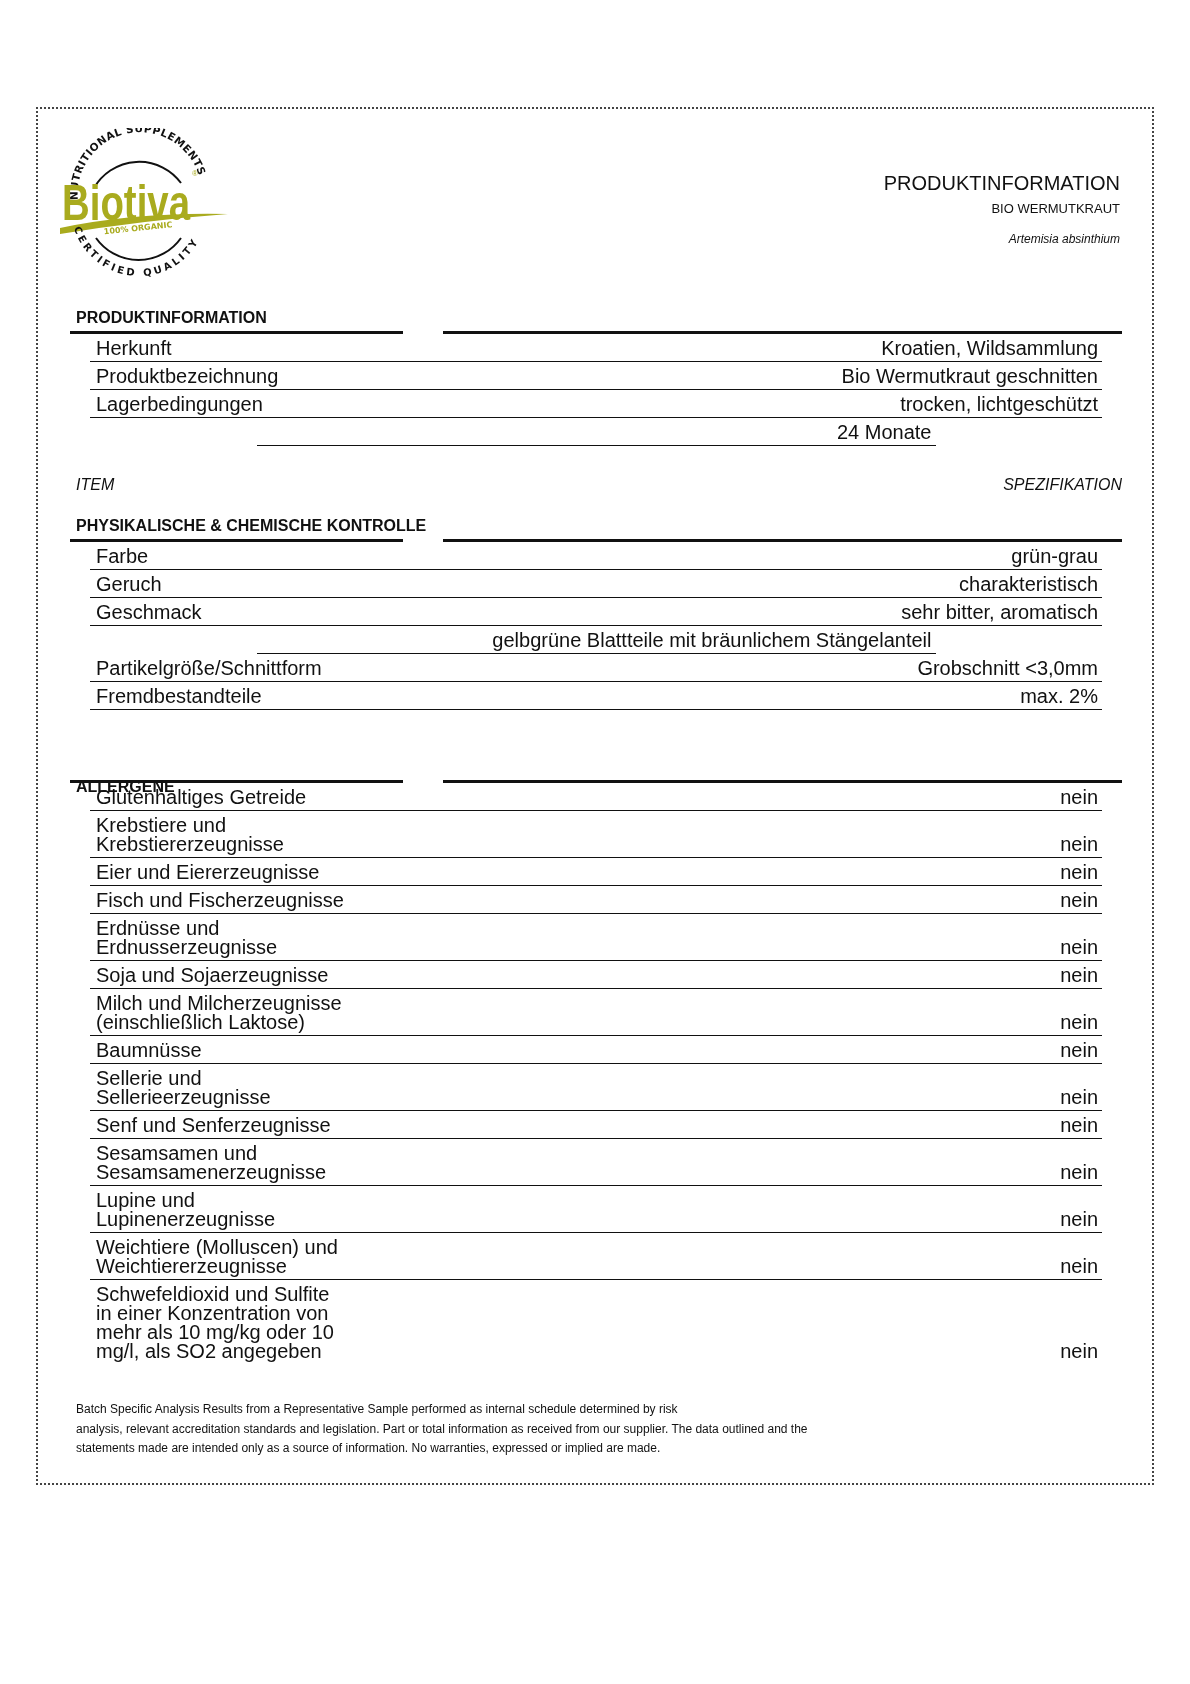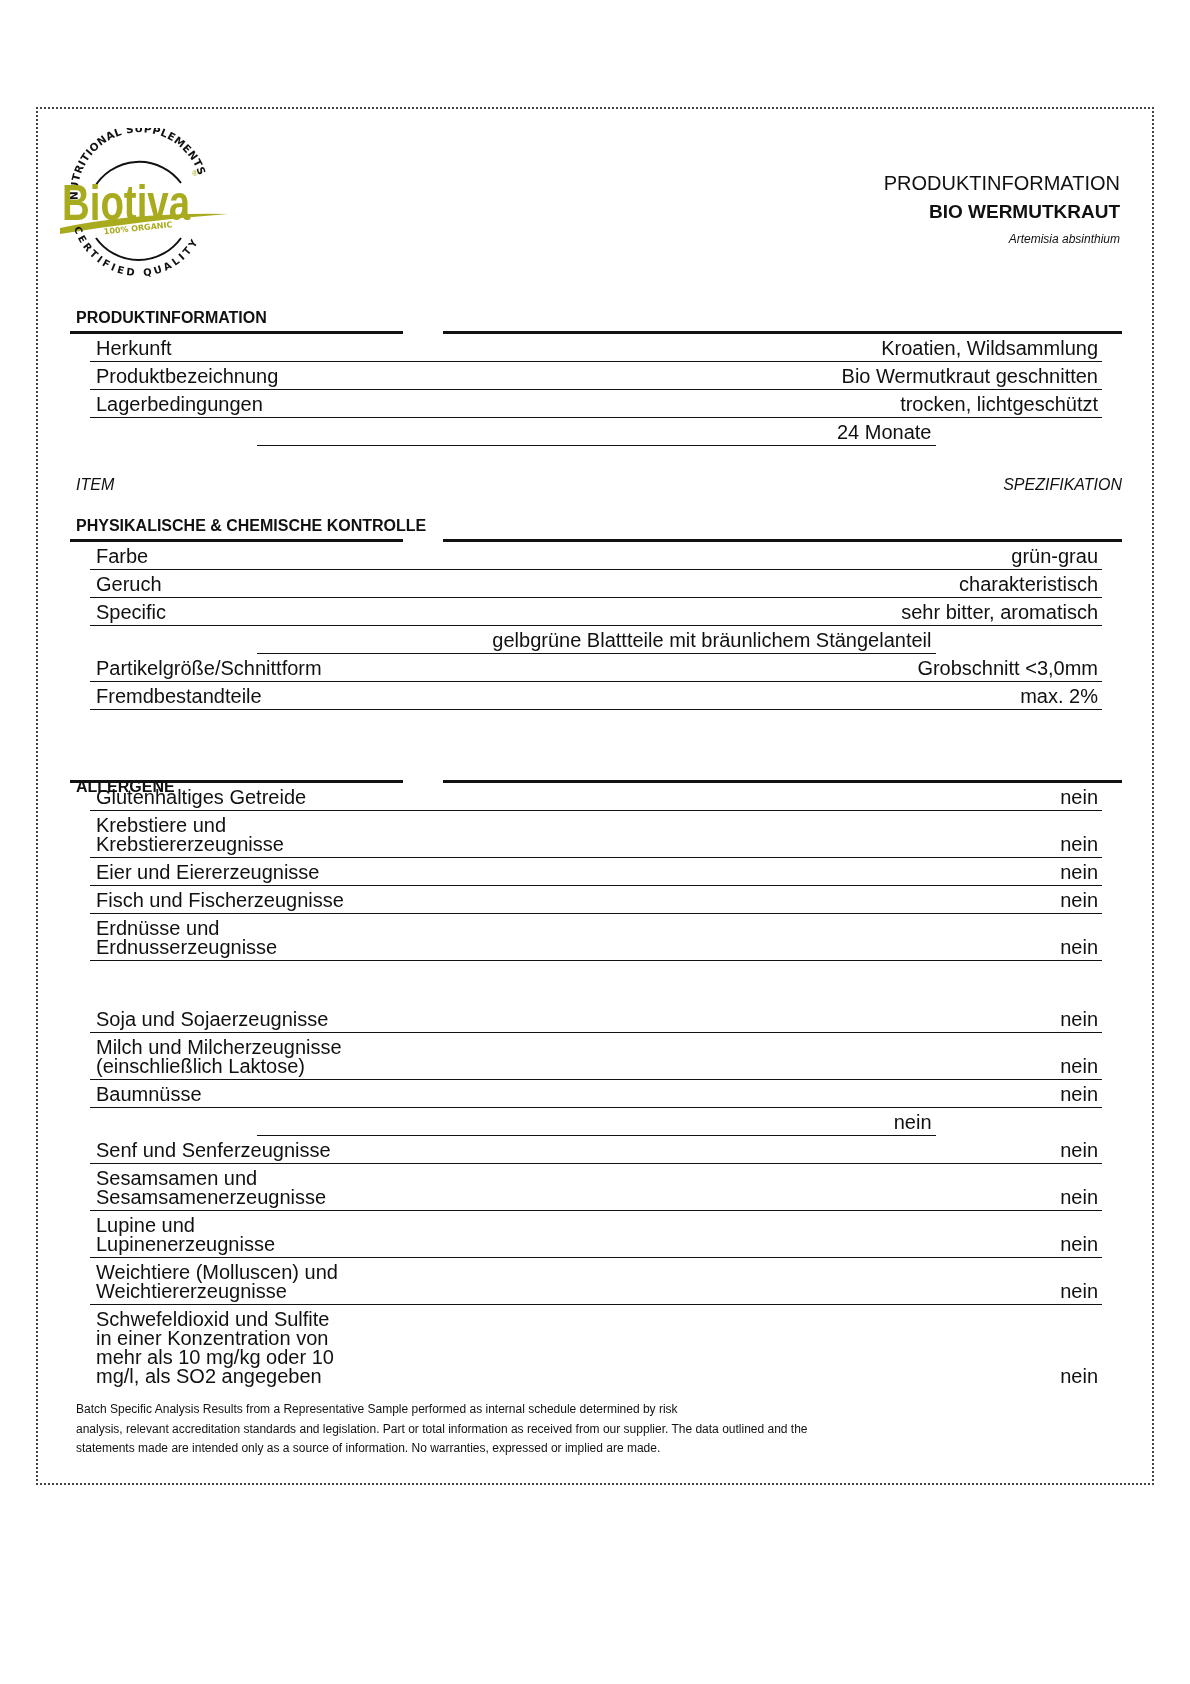--- a/index.html
+++ b/index.html
@@ -3,21 +3,21 @@
 <meta charset="utf-8">
 <style>
   html, body { margin:0; padding:0; background:#ffffff; }
   body { width:1190px; height:1684px; position:relative; overflow:hidden;
          font-family:"Liberation Sans", sans-serif; color:#111; }
   .frame { position:absolute; left:36px; top:107px; width:1118px; height:1378px;
            border:2px dotted #444; box-sizing:border-box; }
   .logo { position:absolute; left:56px; top:128px; width:175px; height:150px; }
   .hdr { position:absolute; right:70px; text-align:right; }
   .hdr-title { top:172px; font-size:20px; }
-  .hdr-name { top:201px; font-size:19px; font-weight:bold;text-align:right; }
+  .hdr-name { top:201px; font-size:13px; font-weight:normal;text-align:right; }
   .hdr-latin { top:232px; font-size:12px; font-style:italic; }
   .sec-title { position:absolute; left:76px; font-size:16px; font-weight:bold; }
   .colhead { position:absolute; font-size:16px; font-style:italic; }
   .tbl { position:absolute; left:70px; width:1052px; }
   .tbl .thick { display:flex; justify-content:space-between; }
   .tbl .thick span { height:3px; background:#111; display:block; }
   .row { display:flex; justify-content:center; font-size:20px; }
   .row .l { width:333px; padding:5px 6px 3px 6px; box-sizing:border-box;
             border-bottom:1.5px solid #111; line-height:19px; }
   .row .r { width:679px; padding:5px 4px 3px 6px; box-sizing:border-box;
@@ -91,21 +91,21 @@
     </div>
     <div class="row">
       <div class="l" style="white-space: pre-line;">Farbe</div>
       <div class="r">grün-grau</div>
     </div>
     <div class="row">
       <div class="l" style="white-space: pre-line;">Geruch</div>
       <div class="r">charakteristisch</div>
     </div>
     <div class="row">
-      <div class="l" style="white-space: pre-line;">Specific</div>
+      <div class="l" style="white-space: pre-line;">Geschmack</div>
       <div class="r">sehr bitter, aromatisch</div>
     </div>
     <div class="row">
       <div class="r">gelbgrüne Blattteile mit bräunlichem Stängelanteil</div>
     </div>
     <div class="row">
       <div class="l" style="white-space: pre-line;">Partikelgröße/Schnittform</div>
       <div class="r">Grobschnitt &lt;3,0mm</div>
     </div>
     <div class="row">
@@ -136,33 +136,35 @@
     <div class="row">
       <div class="l" style="white-space: pre-line;">Fisch und Fischerzeugnisse</div>
       <div class="r">nein</div>
     </div>
     <div class="row">
       <div class="l" style="white-space: pre-line;">Erdnüsse und
 Erdnusserzeugnisse</div>
       <div class="r">nein</div>
     </div>
     <div class="row">
-      <div class="l" style="white-space: pre-line; margin-top: 44px;">Soja und Sojaerzeugnisse</div>
+      <div class="l" style="white-space: pre-line;">Soja und Sojaerzeugnisse</div>
       <div class="r">nein</div>
     </div>
     <div class="row">
       <div class="l" style="white-space: pre-line;">Milch und Milcherzeugnisse
 (einschließlich Laktose)</div>
       <div class="r">nein</div>
     </div>
     <div class="row">
       <div class="l" style="white-space: pre-line;">Baumnüsse</div>
       <div class="r">nein</div>
     </div>
     <div class="row">
+      <div class="l" style="white-space: pre-line;">Sellerie und
+Sellerieerzeugnisse</div>
       <div class="r">nein</div>
     </div>
     <div class="row">
       <div class="l" style="white-space: pre-line;">Senf und Senferzeugnisse</div>
       <div class="r">nein</div>
     </div>
     <div class="row">
       <div class="l" style="white-space: pre-line;">Sesamsamen und
 Sesamsamenerzeugnisse</div>
       <div class="r">nein</div>

